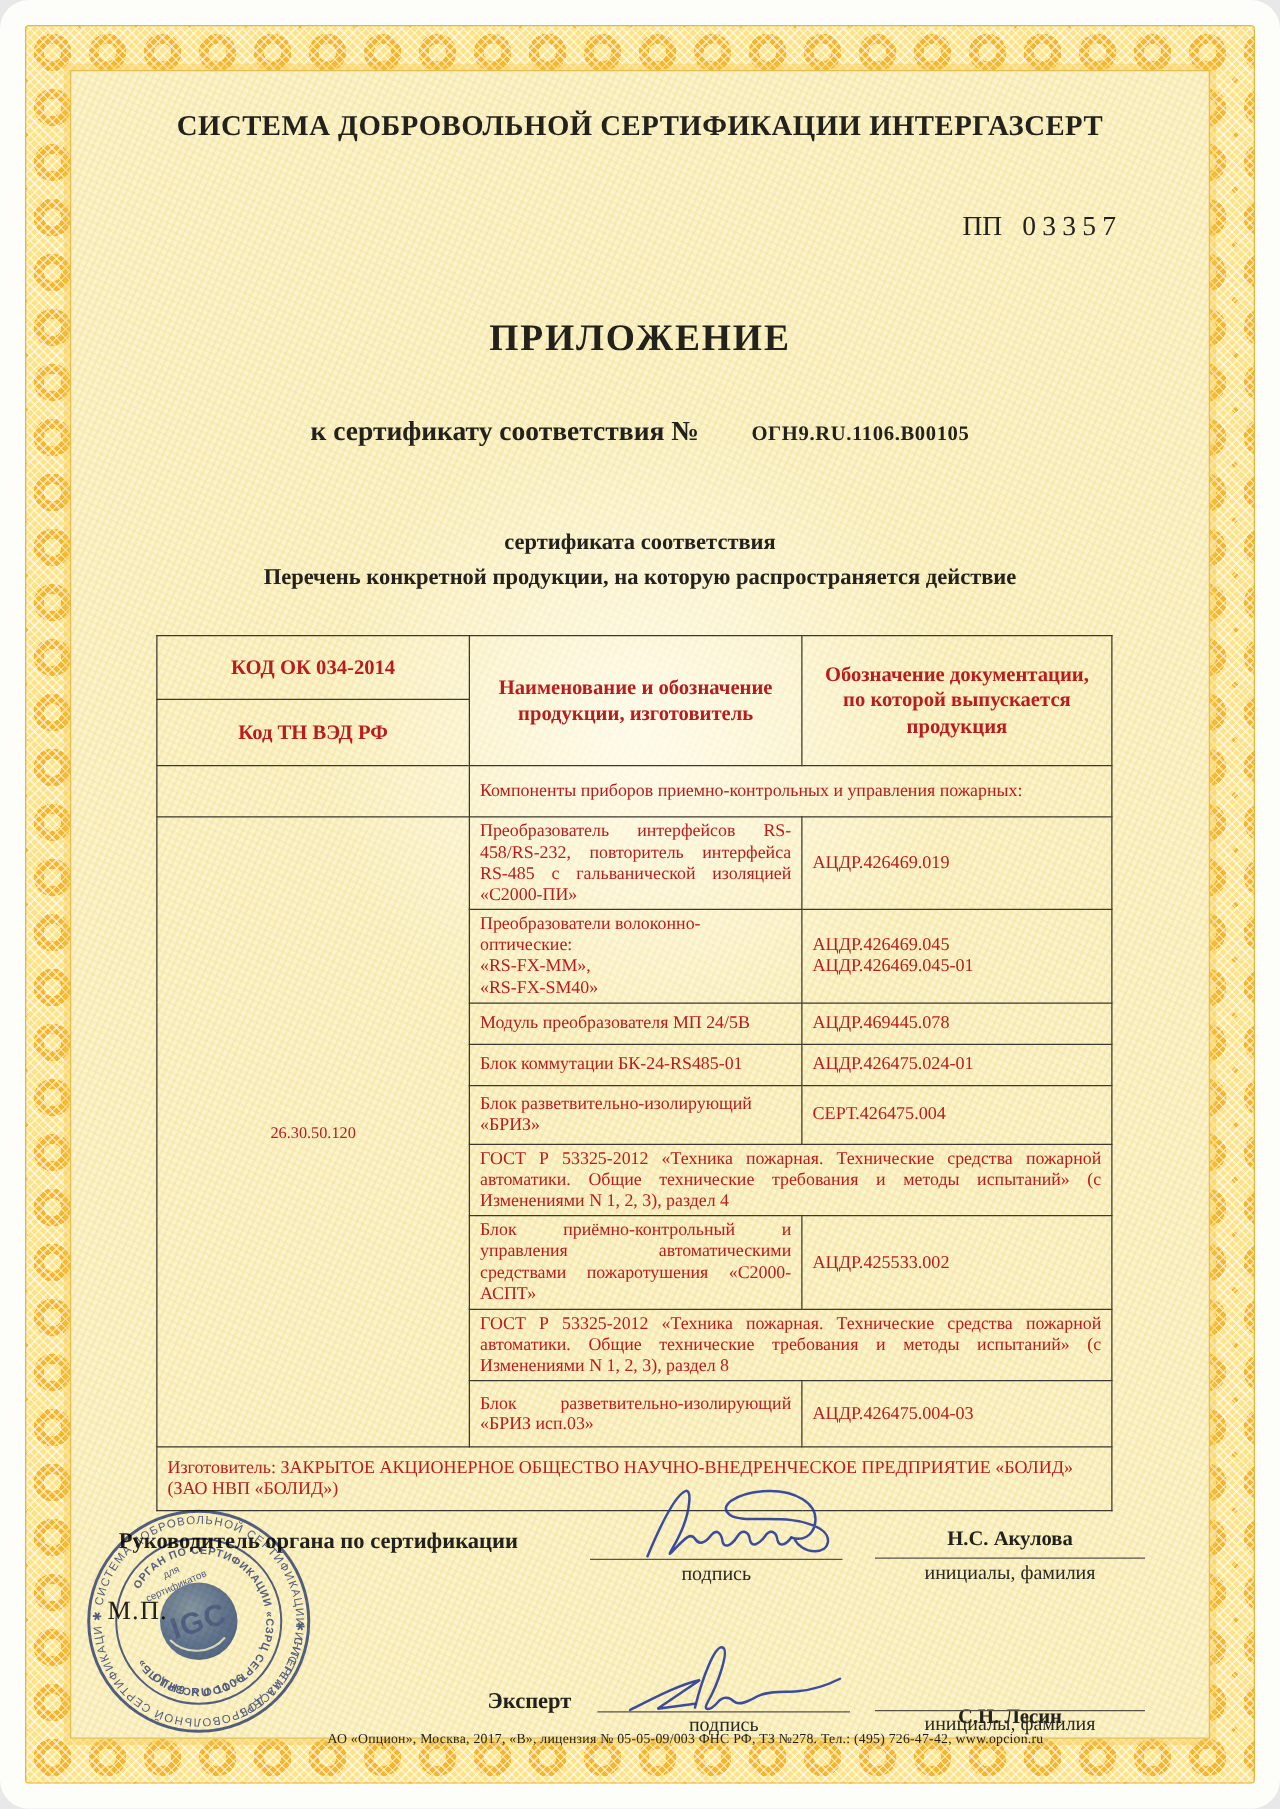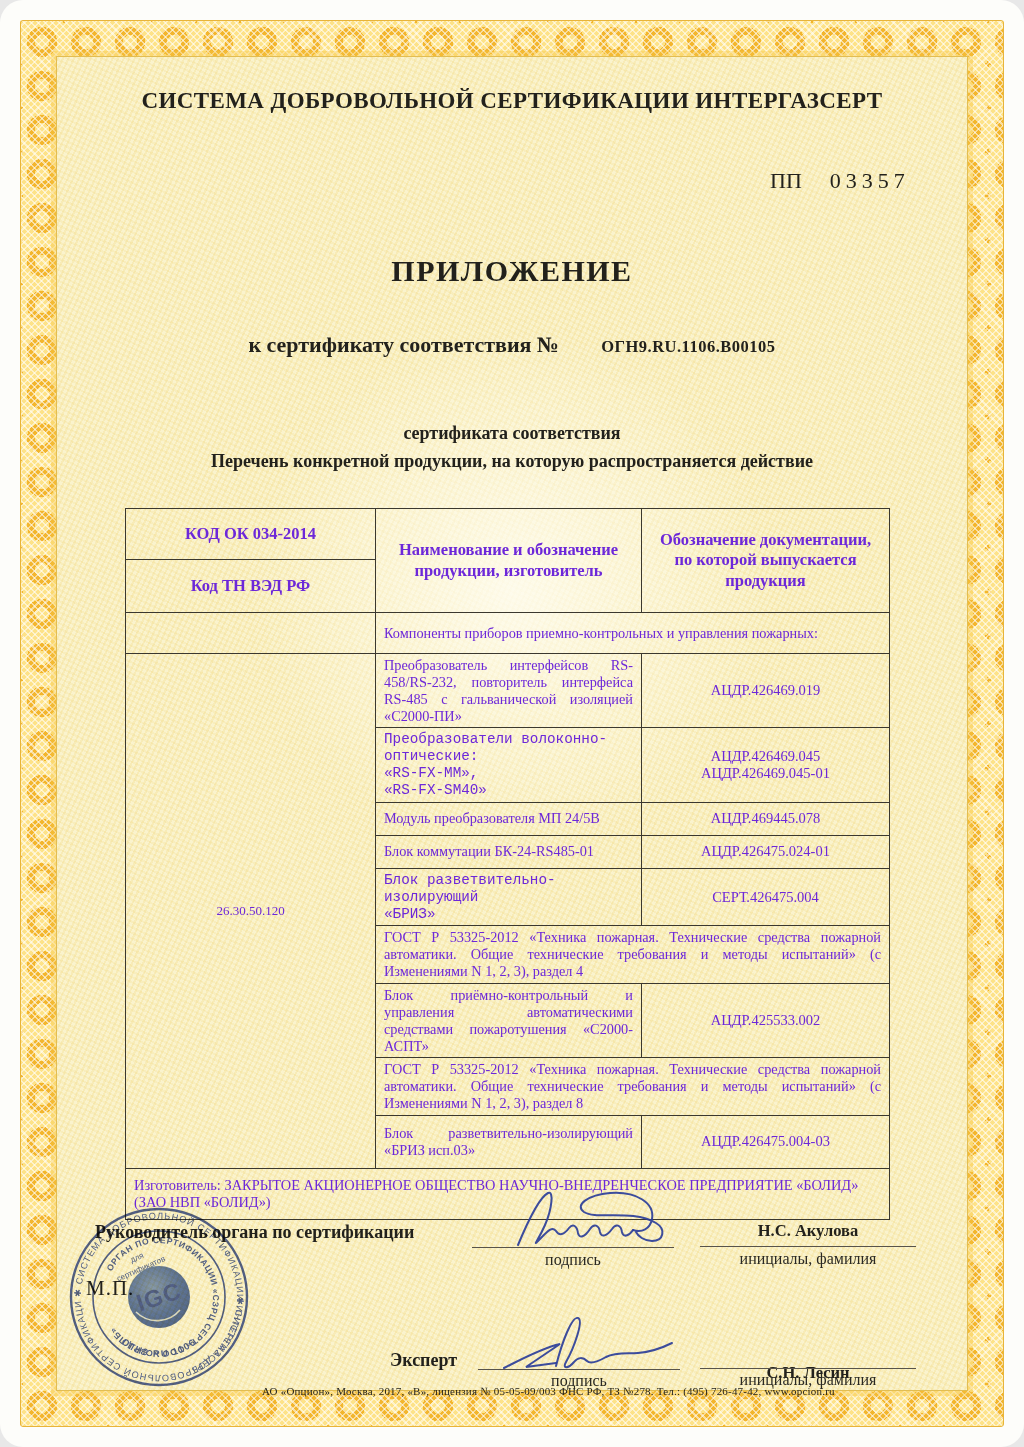--- a/index.html
+++ b/index.html
@@ -29,39 +29,39 @@
       radial-gradient(circle 360px at 50% 40%, rgba(255,253,242,.85), rgba(255,253,242,0) 72%),
       repeating-linear-gradient(115deg, rgba(238,205,96,.20) 0 2px, rgba(0,0,0,0) 2px 5px),
       repeating-linear-gradient(25deg, rgba(238,205,96,.15) 0 2px, rgba(0,0,0,0) 2px 5px),
       #faf3cd;
     box-shadow:0 0 0 5px rgba(247,199,70,.35);
   }
   .abs{position:absolute;}
   
   .sys-title{left:0;right:0;top:88px;text-align:center;font-weight:bold;font-size:23px;letter-spacing:.4px;}
   .form-num{left:770px;top:168px;font-size:22px;}
-  .form-num .digits{margin-left:28px;letter-spacing:5px;}
+  .form-num .digits{margin-left:16px;letter-spacing:5px;}
   .doc-title{left:0;right:0;top:254px;text-align:center;font-weight:bold;font-size:30px;letter-spacing:1.5px;}
   .subtitle{left:0;right:0;top:332px;text-align:center;font-weight:bold;font-size:22px;}
   .subtitle .cert-no{font-size:16.5px;letter-spacing:.5px;margin-left:10px;padding-left:32px;}
   .desc{left:0;right:0;top:420px;text-align:center;font-weight:bold;font-size:18px;line-height:1.55;}
   
   table.products{
     position:absolute;left:125px;top:508px;width:764px;
     border-collapse:collapse;table-layout:fixed;
-    font-size:14.3px;line-height:1.18;color:#6d28d9;
+    font-size:14.3px;line-height:1.18;color:#b91c1c;
   }
   table.products td{border:1.6px solid #3b382f;padding:3px 8px;vertical-align:middle;background:transparent;}
   table.products .hdr{font-weight:bold;font-size:16.5px;text-align:center;line-height:1.25;}
   td.c1top{height:44px;}
   td.c1bot{height:46px;}
   td.codecell{text-align:center;font-size:13px;}
-  td.docnum{text-align:center;white-space:pre-line;font-size:14.5px;}
+  td.docnum{white-space:pre-line;font-size:14.5px;}
   td.just{text-align:justify;}
-  td.pre{white-space:pre-line;font-family:Liberation Mono, monospace;}
+  td.pre{white-space:pre-line;}
   td.section{height:34px;vertical-align:top;}
   td.manuf{height:44px;vertical-align:middle;text-align:left;font-size:14.4px;}
   
   .sig-label{font-weight:bold;font-size:18px;white-space:nowrap;}
   .sig-line{border-top:1.5px solid #57534b;height:0;}
   .sig-caption{font-size:16px;text-align:center;color:#2a2923;}
   .sig-name{font-weight:bold;font-size:16.5px;text-align:center;white-space:nowrap;}
   .mp{font-size:21px;letter-spacing:1px;}
   .imprint{font-size:11px;color:#1f1e19;letter-spacing:.2px;white-space:nowrap;}
   .ink{stroke:#2b3e99;stroke-width:2;fill:none;stroke-linecap:round;opacity:.92;}

